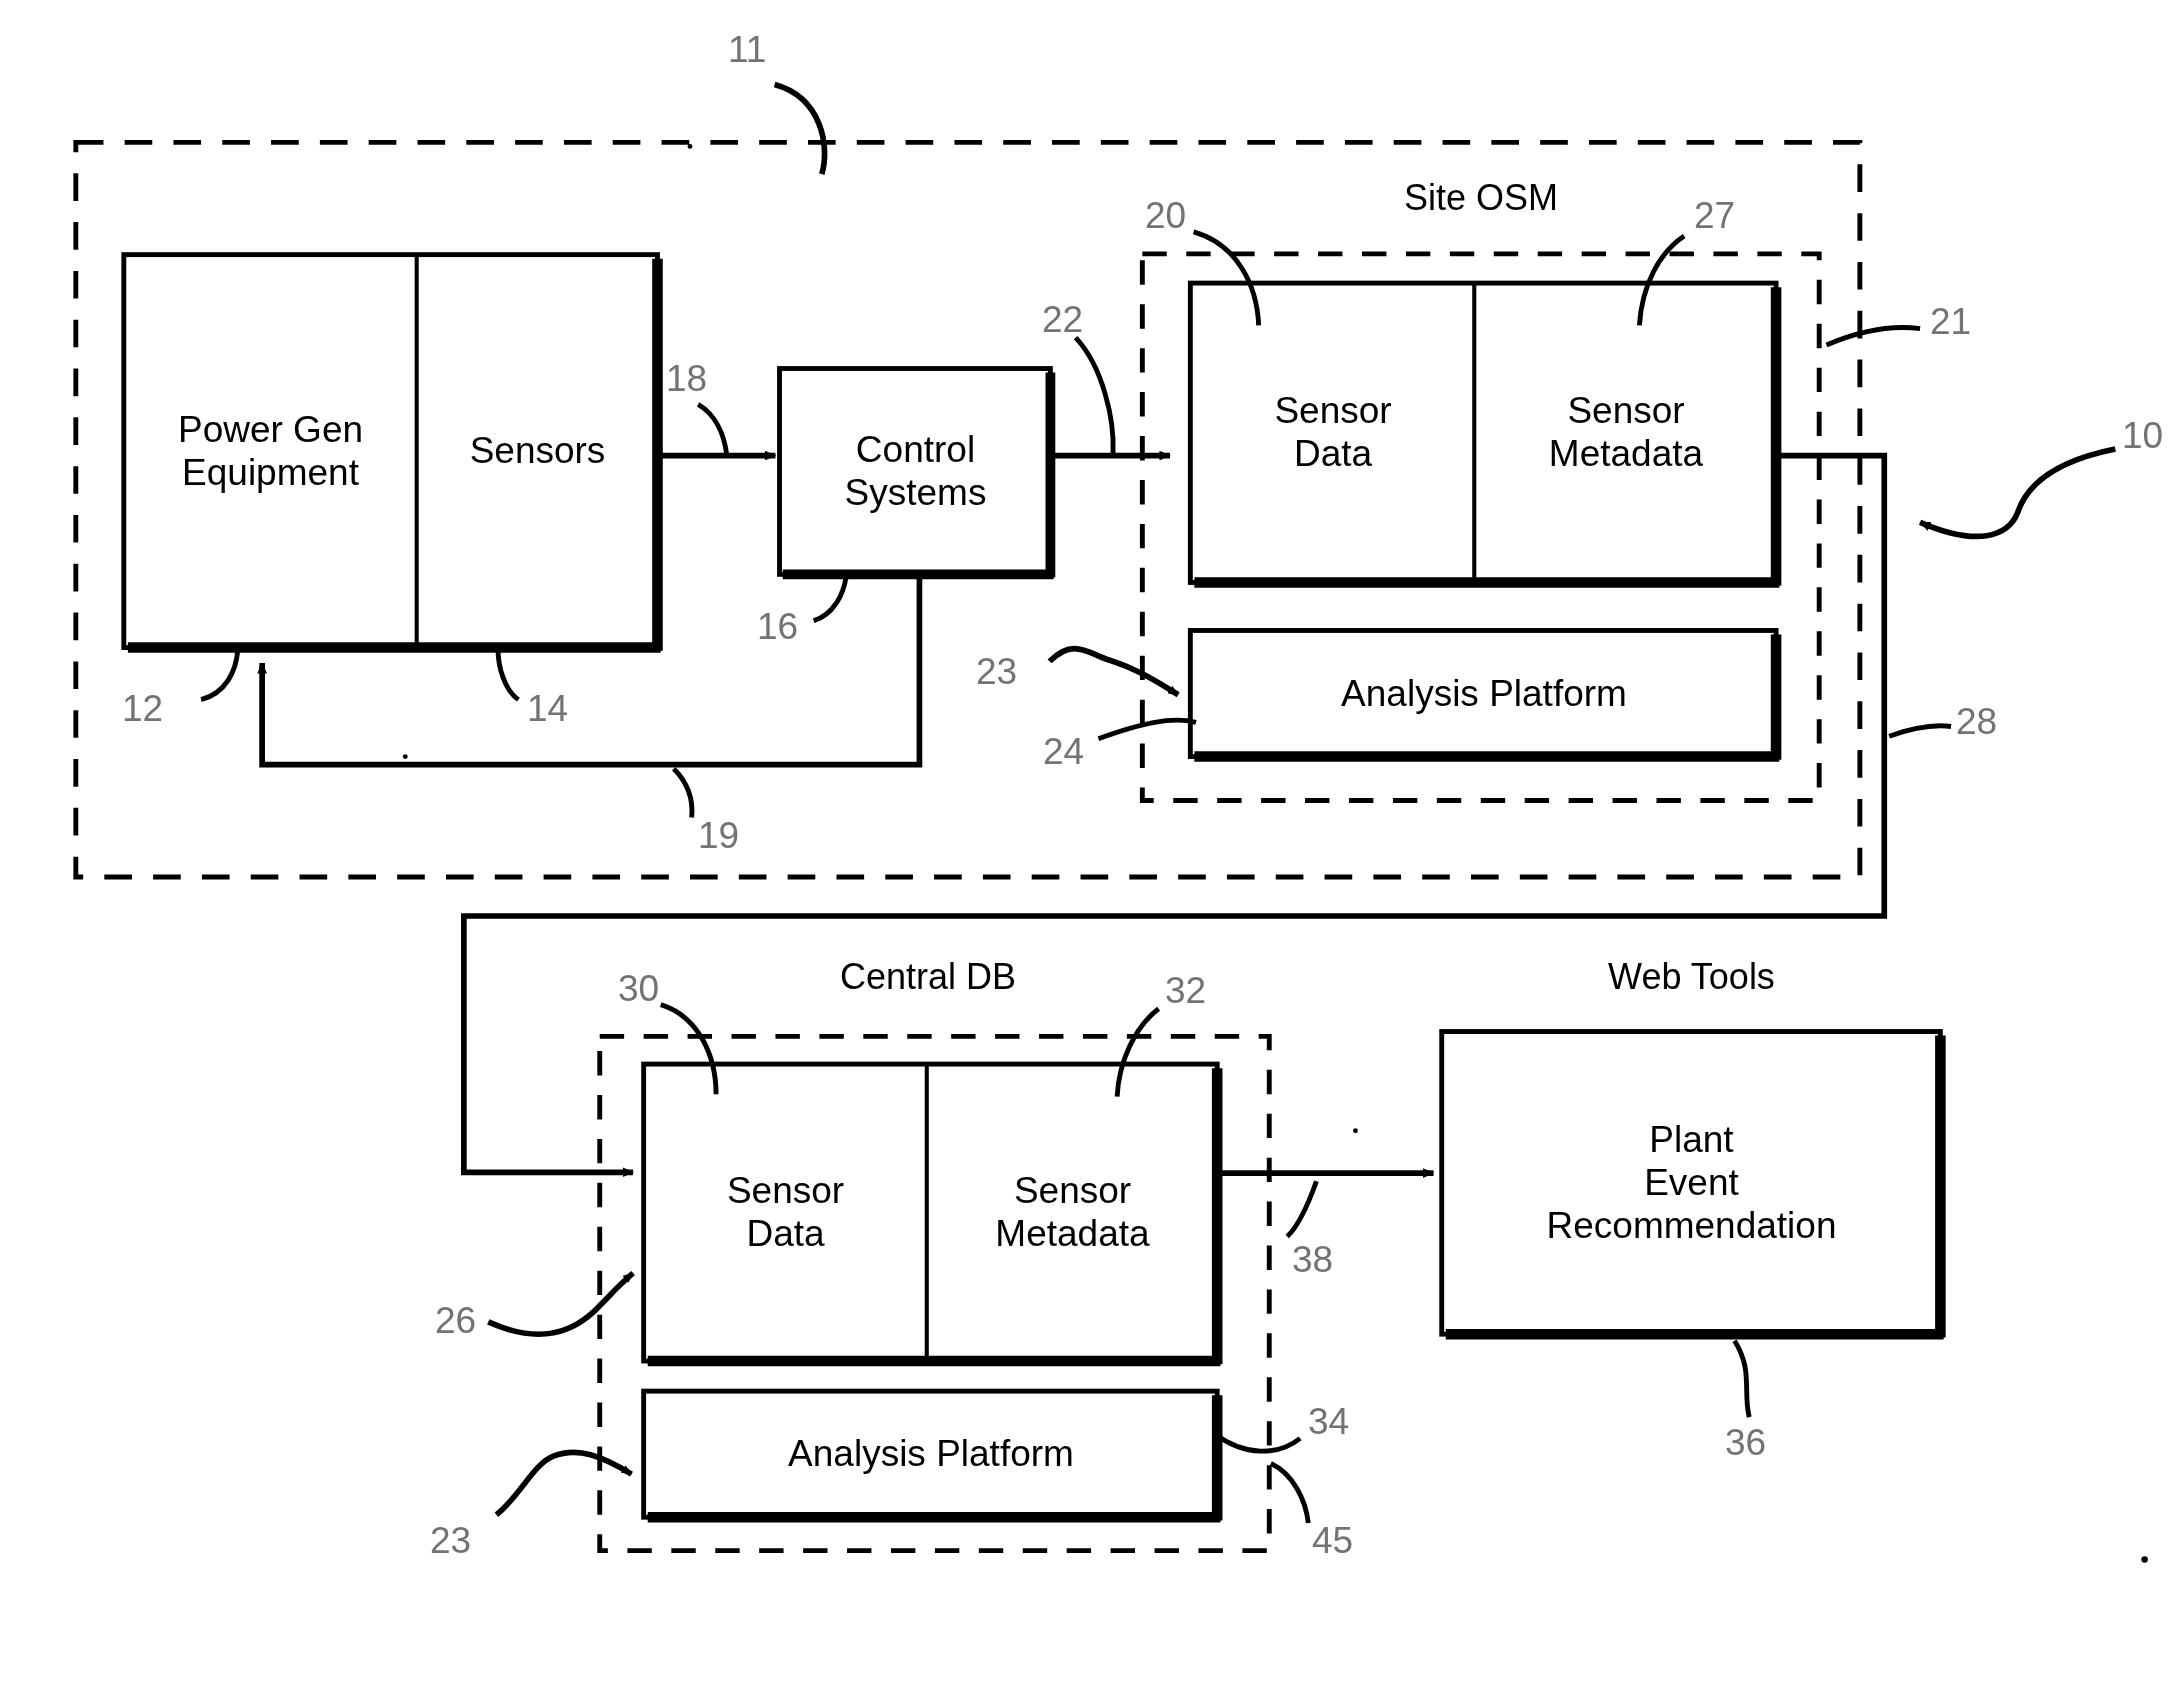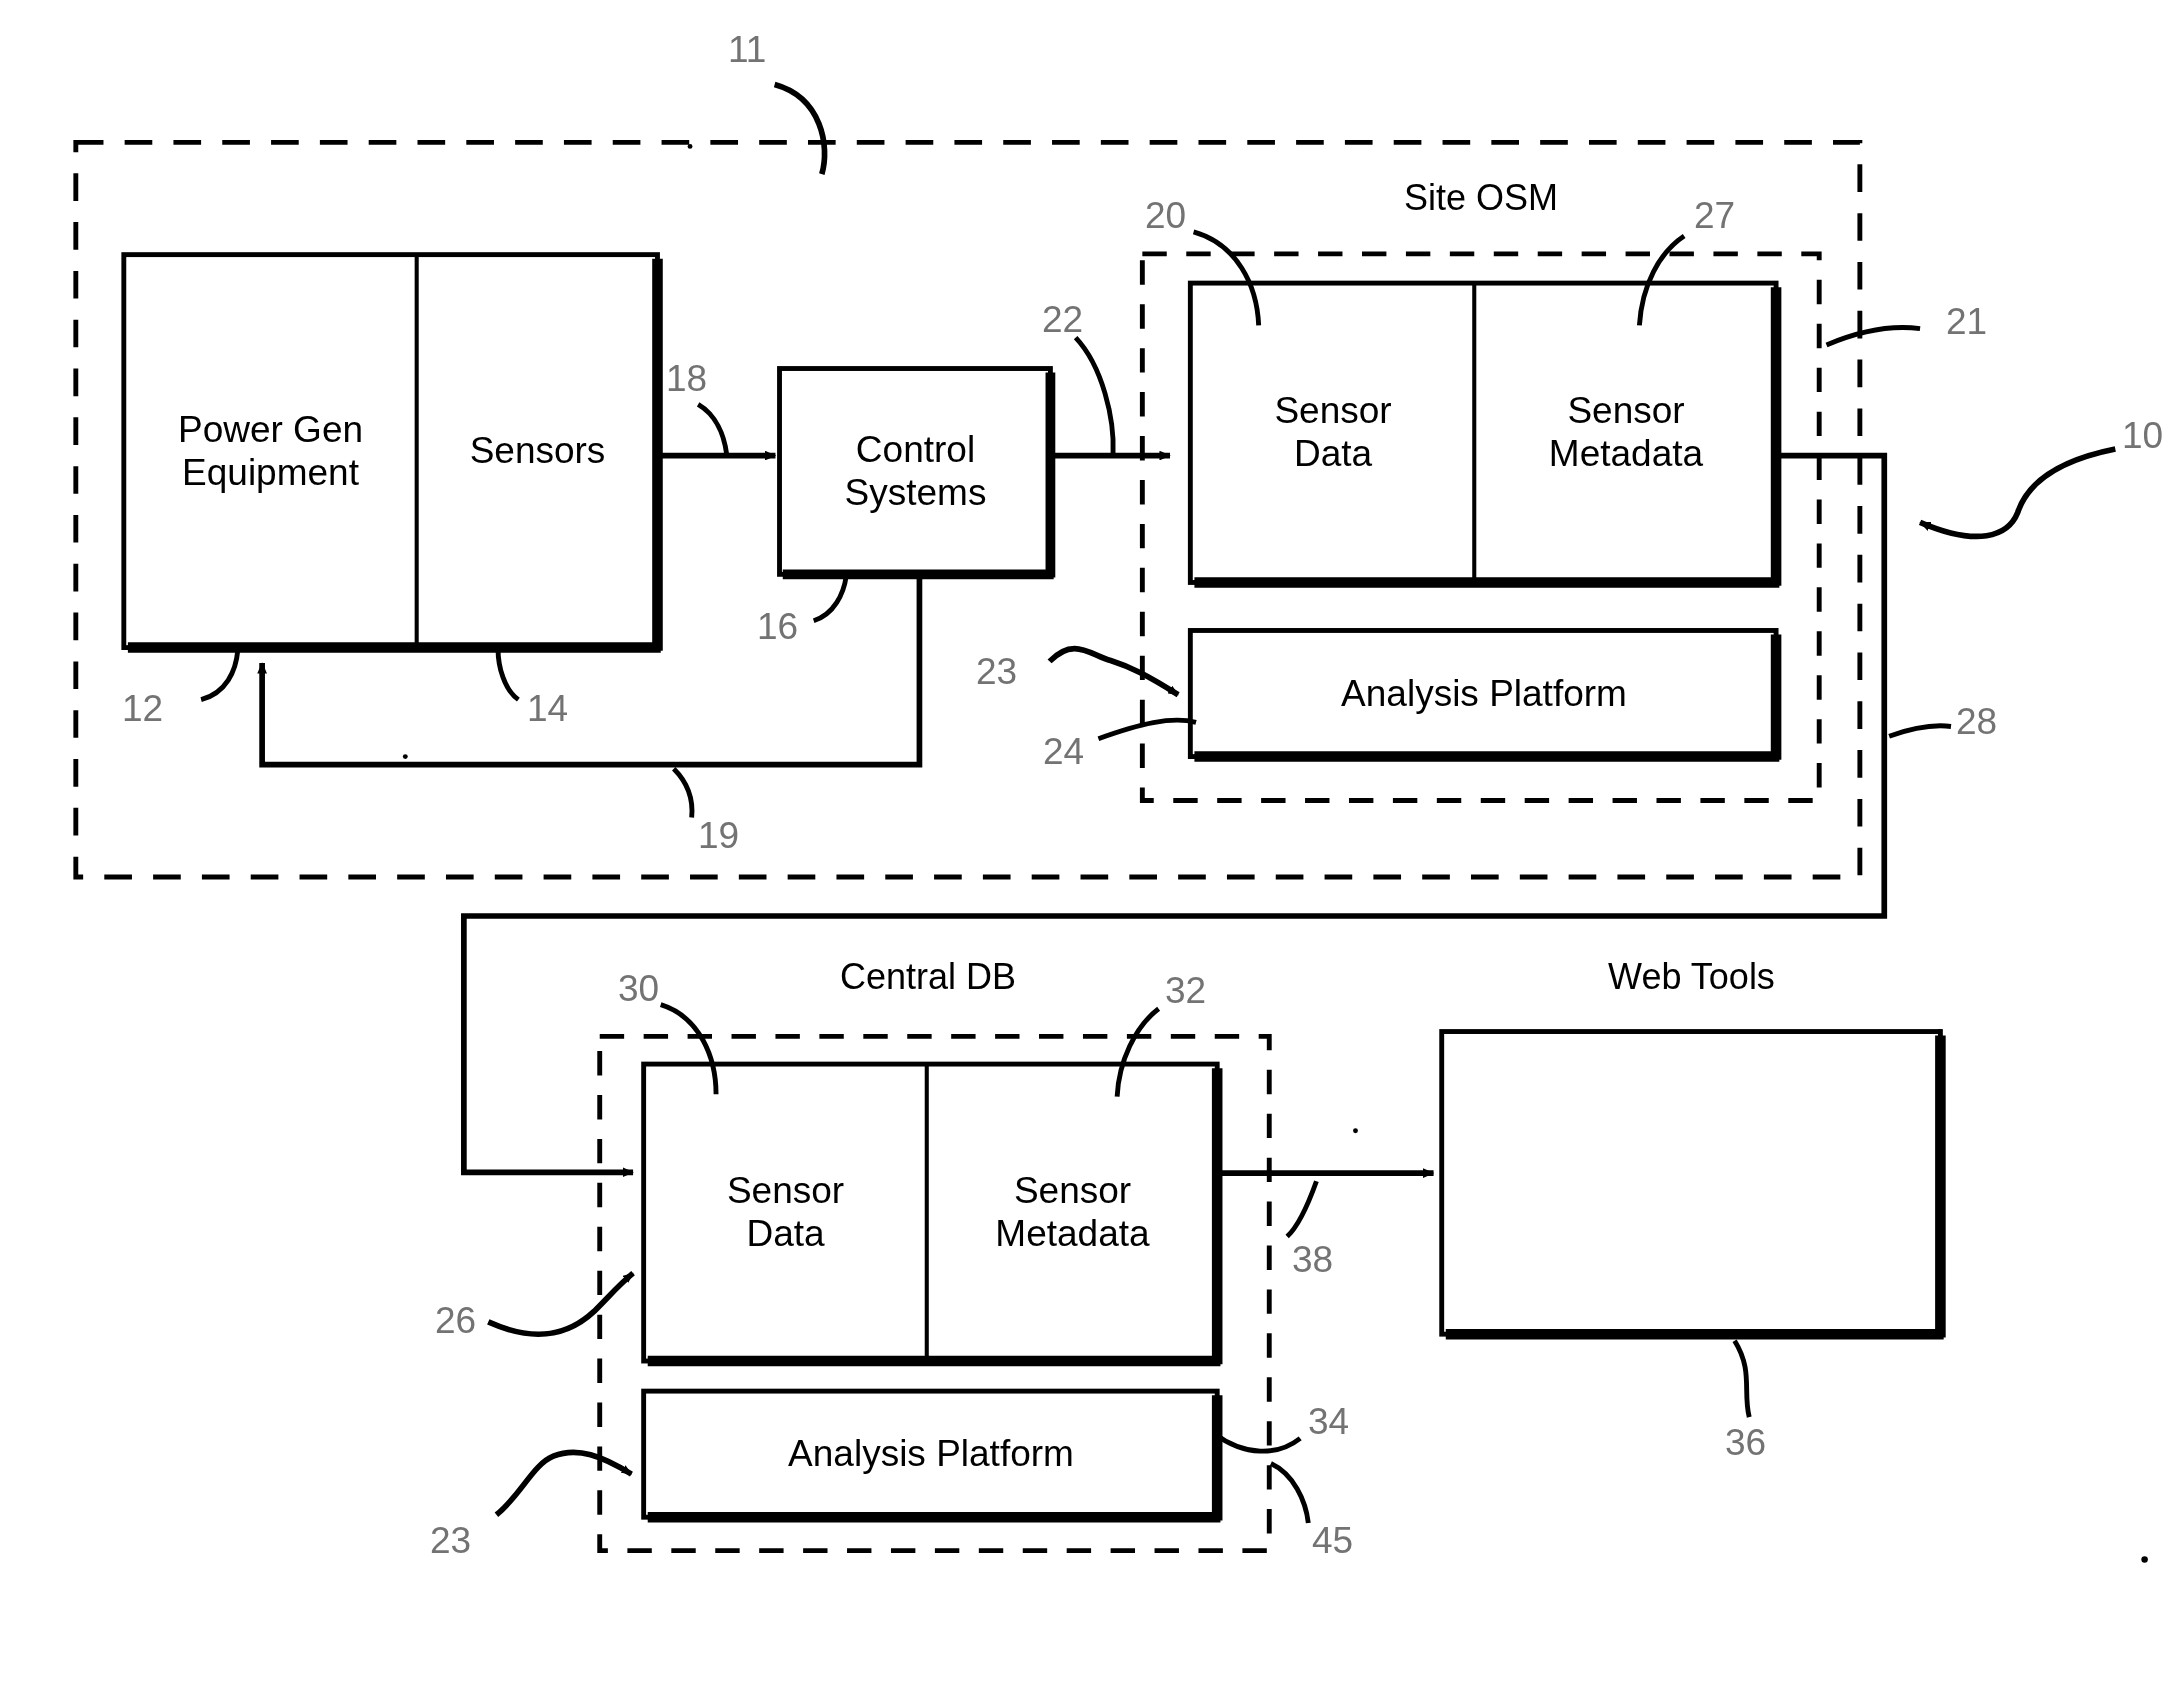--- a/index.html
+++ b/index.html
@@ -217,28 +217,31 @@
   <div class="box-label" style="left:1191px; top:631px; width:586px; height:126px;">Analysis Platform</div>
 
   <div class="box-label" style="left:644px; top:1064px; width:283px; height:297px;">Sensor
 Data</div>
 
   <div class="box-label" style="left:927px; top:1064px; width:291px; height:297px;">Sensor
 Metadata</div>
 
   <div class="box-label" style="left:644px; top:1391px; width:574px; height:126px;">Analysis Platform</div>
 
+  <div class="box-label" style="left:1442px; top:1032px; width:499px; height:303px;">Plant
+Event
+Recommendation</div>
 
   <div class="ref-num" style="left:728px; top:28.5px;">11</div>
 
   <div class="ref-num" style="left:1145px; top:195px;">20</div>
 
   <div class="ref-num" style="left:1694px; top:195px;">27</div>
 
-  <div class="ref-num" style="left:1930px; top:301px;margin-left:16px;">21</div>
+  <div class="ref-num" style="left:1930px; top:301px;">21</div>
 
   <div class="ref-num" style="left:1042px; top:299px;">22</div>
 
   <div class="ref-num" style="left:666px; top:358px;">18</div>
 
   <div class="ref-num" style="left:2122px; top:415px;">10</div>
 
   <div class="ref-num" style="left:757px; top:606px;">16</div>
 
   <div class="ref-num" style="left:976px; top:651px;">23</div>

